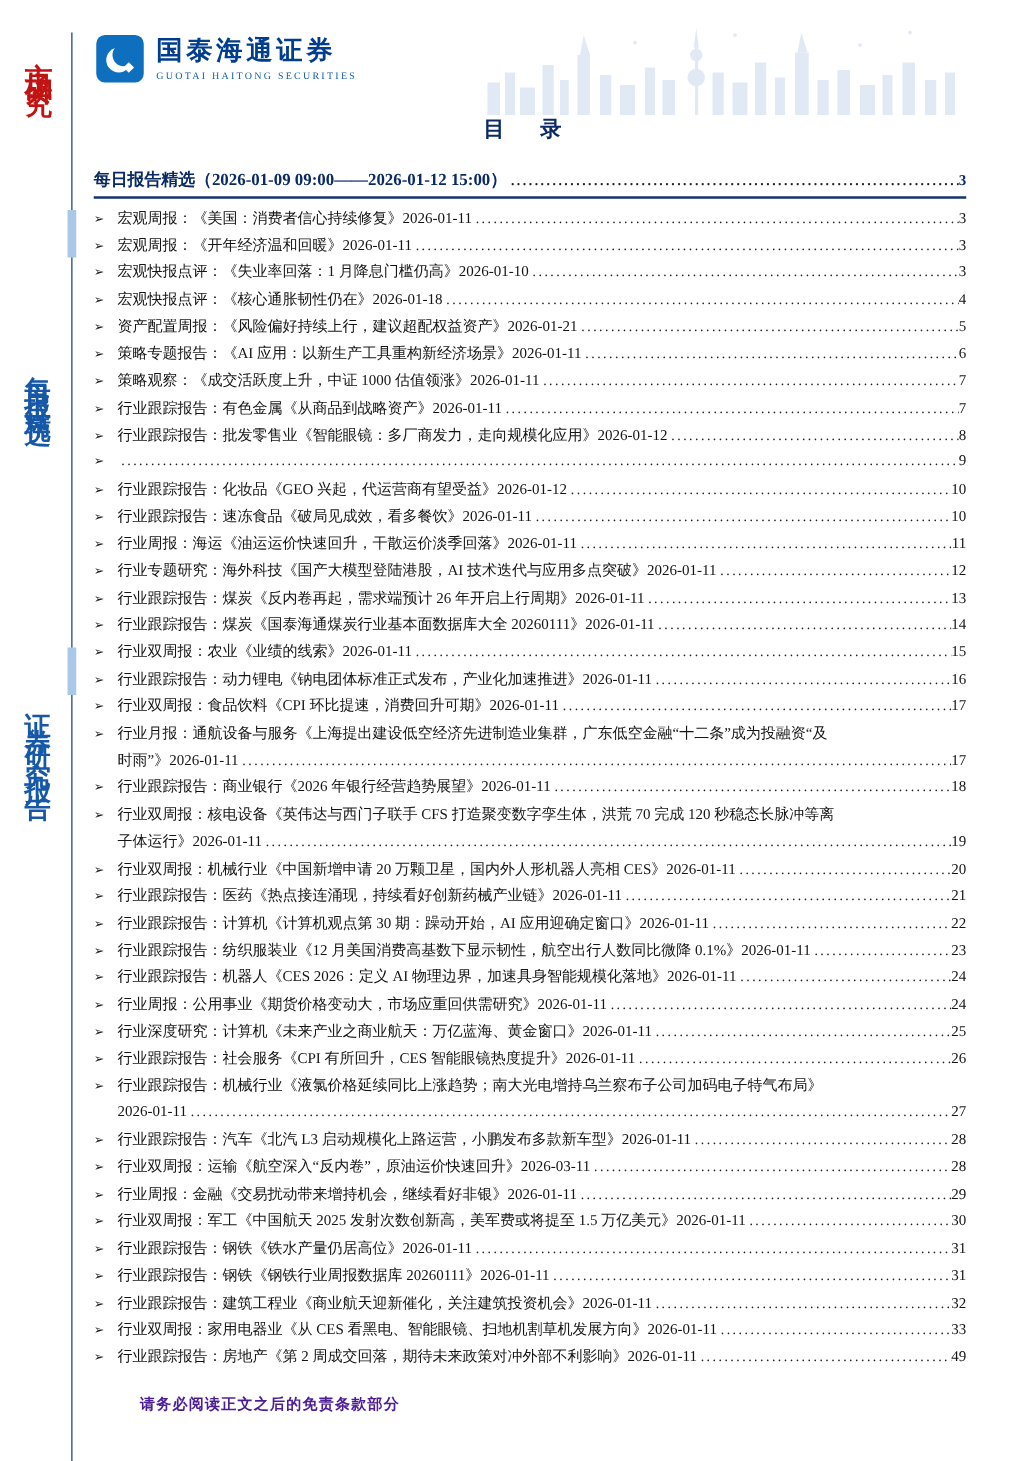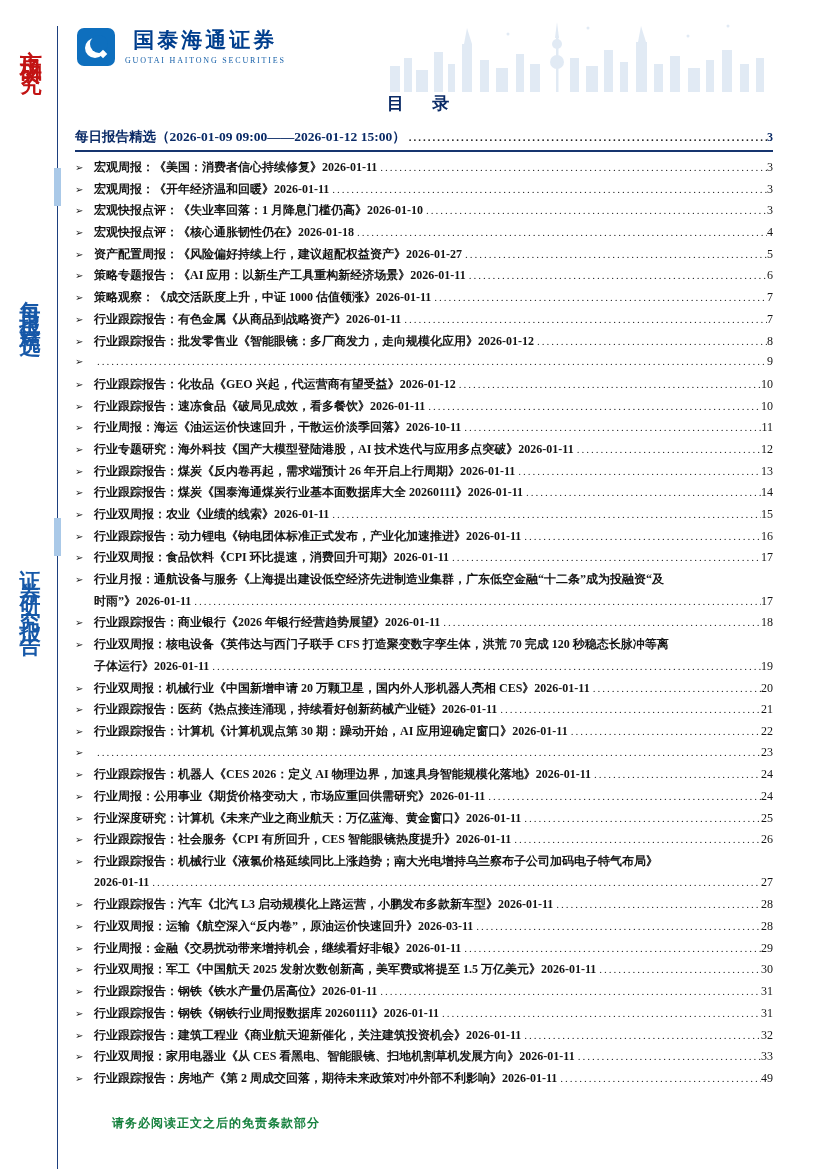--- a/index.html
+++ b/index.html
@@ -14,42 +14,42 @@
 
   
   .side-text{position:absolute;writing-mode:vertical-rl;text-orientation:upright;font-weight:bold;font-family:"Liberation Serif","DejaVu Serif",serif;}
   .side-red{left:16px;top:32px;font-size:22px;letter-spacing:7px;color:#c21313;}
   .side-blue1{left:16px;top:284px;font-size:21px;letter-spacing:7px;color:#1658a8;}
   .side-blue2{left:16px;top:553px;font-size:21px;letter-spacing:13px;color:#1658a8;}
 
   
   .brand{position:absolute;left:76px;top:27px;display:flex;align-items:center;gap:9px;}
   .brand-icon{flex:none;}
-  .brand-cn{font-size:21px;font-weight:bold;color:#003e8d;letter-spacing:3px;line-height:1.1;text-align:center;}
+  .brand-cn{font-size:21px;font-weight:bold;color:#003e8d;letter-spacing:3px;line-height:1.1;}
   .brand-en{font-size:8px;color:#155fa8;letter-spacing:1.8px;margin-top:3px;}
 
   
   .skyline{position:absolute;left:388px;top:14px;opacity:.55;}
 
   
   .content{position:absolute;left:75px;top:92px;width:698px;}
-  .doc-title{text-align:center;font-size:17px;font-weight:bold;color:#0a2a66;letter-spacing:12px;margin-bottom:13px;}
-
-  .toc-header{display:flex;align-items:baseline;font-weight:bold;font-size:13.5px;color:#0a2a66;border-bottom:2px solid #16356f;padding-bottom:4px;margin-bottom:7px;}
+  .doc-title{text-align:center;font-size:17px;font-weight:bold;color:#0a2a66;letter-spacing:12px;}
+
+  .toc-header{display:flex;align-items:baseline;font-weight:bold;font-size:13.5px;color:#0a2a66;border-bottom:2px solid #16356f;padding-bottom:4px;margin-bottom:7px;margin-top:20px;}
   .toc-header .th-label{white-space:nowrap;flex:none;}
   .toc-header .pg{flex:none;}
 
   .toc-row{display:flex;align-items:baseline;height:21.7px;overflow:hidden;font-size:12px;color:#141414;}
   .toc-row .bullet{flex:none;width:19px;font-size:10px;color:#222;font-family:"DejaVu Sans",sans-serif;}
-  .toc-row .t{flex:none;white-space:nowrap;font-weight:bold;}
+  .toc-row .t{flex:none;white-space:nowrap;}
   .toc-row.cont{padding-left:19px;}
   .dots{flex:1 1 0;min-width:0;overflow:hidden;white-space:nowrap;letter-spacing:2px;font-size:11px;color:#222;padding:0 3px;}
   .pg{flex:none;font-size:12px;}
 
-  .footer{position:absolute;left:112px;top:1115px;font-size:12px;font-weight:bold;color:#15803d;letter-spacing:1px;}
+  .footer{position:absolute;left:112px;top:1115px;font-size:12px;font-weight:bold;color:#4c1d95;letter-spacing:1px;}
 </style>
 </head>
 <body>
 
 <div class="page">
 
   <div class="vline"></div>
   <div class="vseg seg1"></div>
   <div class="vseg seg2"></div>
 
@@ -136,21 +136,21 @@
           <span class="pg">3</span>
         </div>
         <div class="toc-row">
           <span class="bullet">➢</span>
           <span class="t">宏观快报点评：《核心通胀韧性仍在》2026-01-18</span>
           <span class="dots">............................................................................................................................................................................................................................................................................................................</span>
           <span class="pg">4</span>
         </div>
         <div class="toc-row">
           <span class="bullet">➢</span>
-          <span class="t">资产配置周报：《风险偏好持续上行，建议超配权益资产》2026-01-27</span>
+          <span class="t">资产配置周报：《风险偏好持续上行，建议超配权益资产》2026-01-21</span>
           <span class="dots">............................................................................................................................................................................................................................................................................................................</span>
           <span class="pg">5</span>
         </div>
         <div class="toc-row">
           <span class="bullet">➢</span>
           <span class="t">策略专题报告：《AI 应用：以新生产工具重构新经济场景》2026-01-11</span>
           <span class="dots">............................................................................................................................................................................................................................................................................................................</span>
           <span class="pg">6</span>
         </div>
         <div class="toc-row">
@@ -183,21 +183,21 @@
           <span class="pg">10</span>
         </div>
         <div class="toc-row">
           <span class="bullet">➢</span>
           <span class="t">行业跟踪报告：速冻食品《破局见成效，看多餐饮》2026-01-11</span>
           <span class="dots">............................................................................................................................................................................................................................................................................................................</span>
           <span class="pg">10</span>
         </div>
         <div class="toc-row">
           <span class="bullet">➢</span>
-          <span class="t">行业周报：海运《油运运价快速回升，干散运价淡季回落》2026-10-11</span>
+          <span class="t">行业周报：海运《油运运价快速回升，干散运价淡季回落》2026-01-11</span>
           <span class="dots">............................................................................................................................................................................................................................................................................................................</span>
           <span class="pg">11</span>
         </div>
         <div class="toc-row">
           <span class="bullet">➢</span>
           <span class="t">行业专题研究：海外科技《国产大模型登陆港股，AI 技术迭代与应用多点突破》2026-01-11</span>
           <span class="dots">............................................................................................................................................................................................................................................................................................................</span>
           <span class="pg">12</span>
         </div>
         <div class="toc-row">
@@ -267,20 +267,21 @@
           <span class="pg">21</span>
         </div>
         <div class="toc-row">
           <span class="bullet">➢</span>
           <span class="t">行业跟踪报告：计算机《计算机观点第 30 期：躁动开始，AI 应用迎确定窗口》2026-01-11</span>
           <span class="dots">............................................................................................................................................................................................................................................................................................................</span>
           <span class="pg">22</span>
         </div>
         <div class="toc-row">
           <span class="bullet">➢</span>
+          <span class="t">行业跟踪报告：纺织服装业《12 月美国消费高基数下显示韧性，航空出行人数同比微降 0.1%》2026-01-11</span>
           <span class="dots">............................................................................................................................................................................................................................................................................................................</span>
           <span class="pg">23</span>
         </div>
         <div class="toc-row">
           <span class="bullet">➢</span>
           <span class="t">行业跟踪报告：机器人《CES 2026：定义 AI 物理边界，加速具身智能规模化落地》2026-01-11</span>
           <span class="dots">............................................................................................................................................................................................................................................................................................................</span>
           <span class="pg">24</span>
         </div>
         <div class="toc-row">

